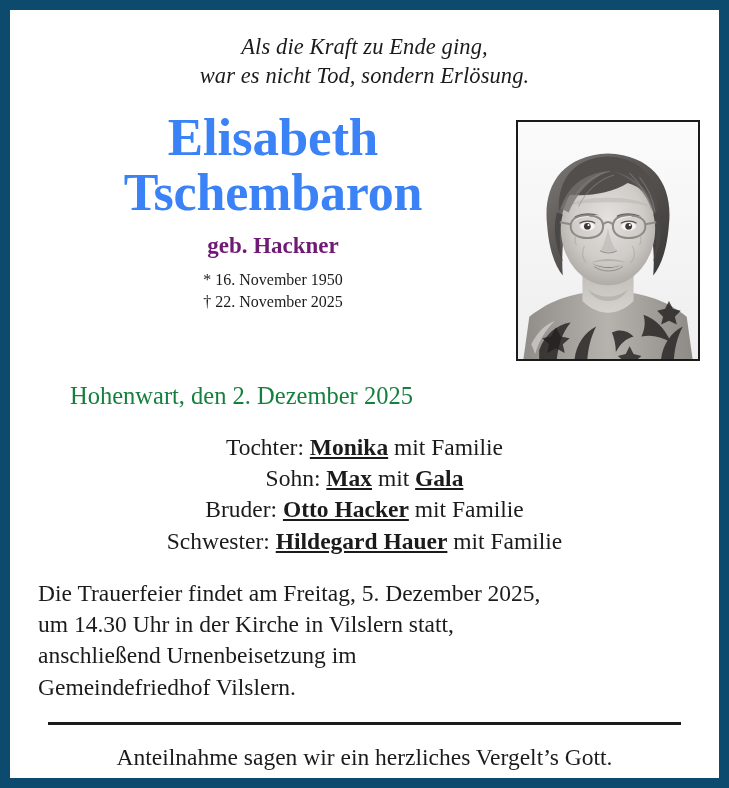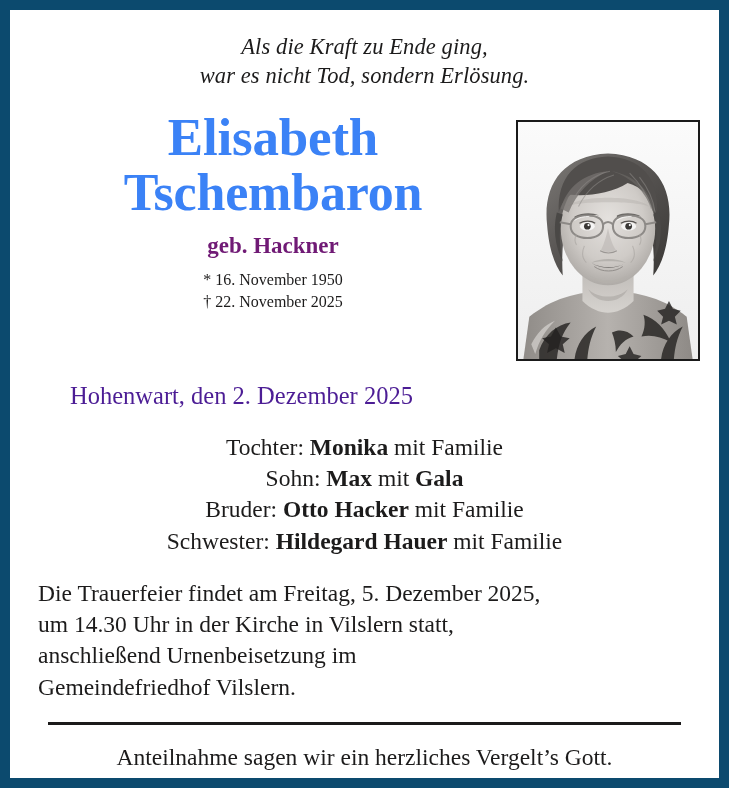--- a/index.html
+++ b/index.html
@@ -93,37 +93,37 @@
     border: 2px solid #1a1a1a;
     background: #f4f4f3;
     box-sizing: border-box;
     overflow: hidden;
   }
   .portrait-frame svg { display: block; width: 100%; height: 100%; }
 
   
   .place-line {
     font-size: 24.5px;
-    color: #4c1d95;
+    color: #15803d;
     text-align: left;
     padding-left: 32px;
     margin-top: 14px;
     line-height: 1.2;
   }
 
   
   .survivors {
     text-align: center;
     font-size: 23.5px;
     line-height: 1.33;
     color: #1c1b1b;
     margin-top: 22px;
   }
   .survivors .s-line { display: block; white-space: nowrap; }
-  .survivors b { font-weight: bold; }
+  .survivors b { font-weight: bold; text-decoration: underline; }
 
   
   .service {
     text-align: left;
     font-size: 23.5px;
     line-height: 1.33;
     color: #1c1b1b;
     margin-top: 21px;
   }
   .service .v-line { display: block; white-space: nowrap; }

